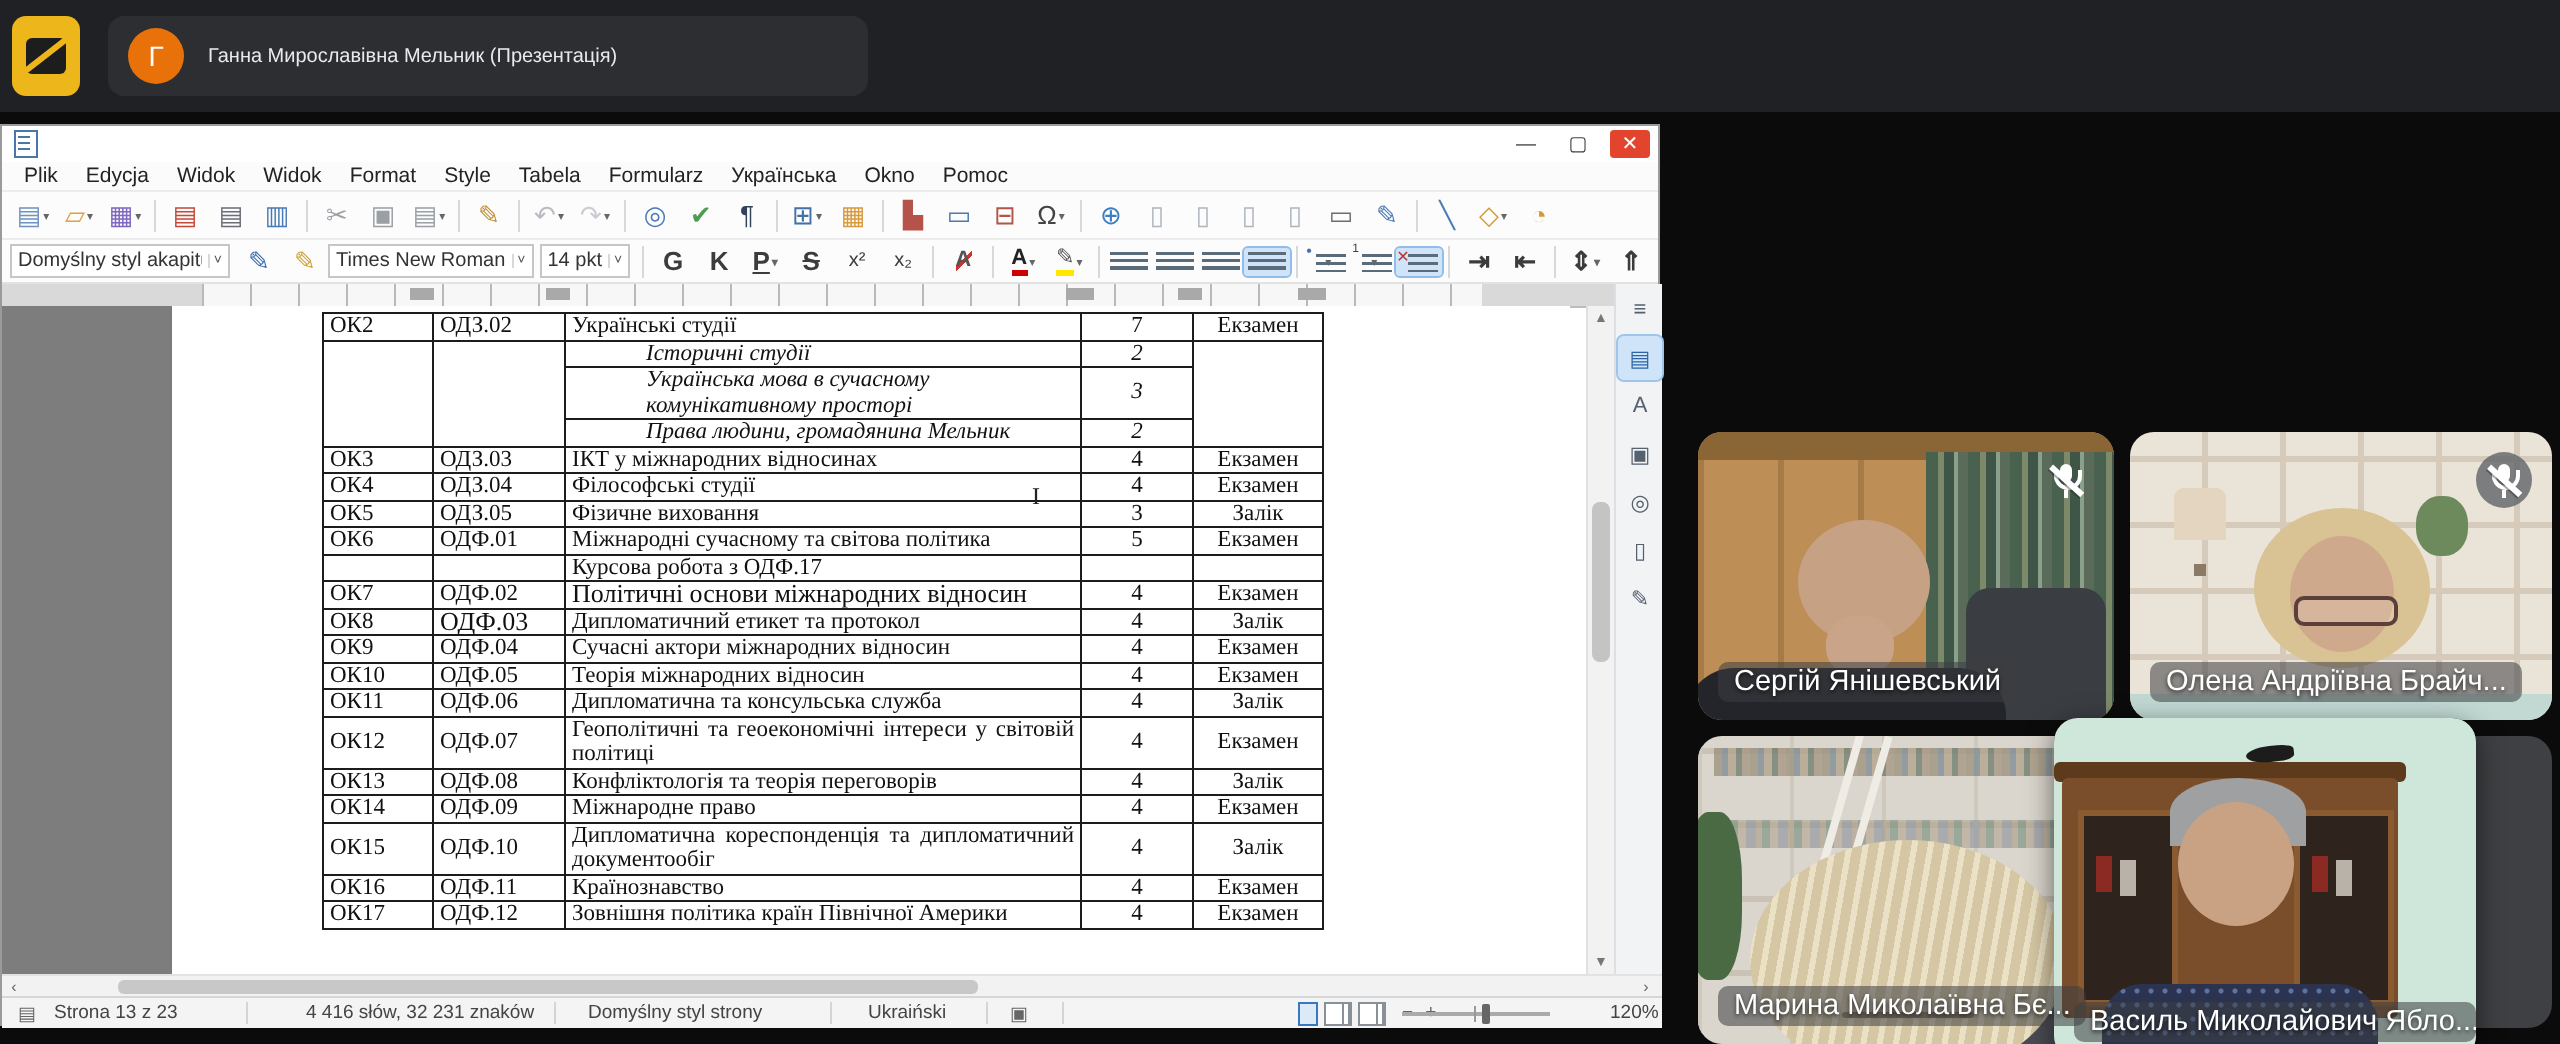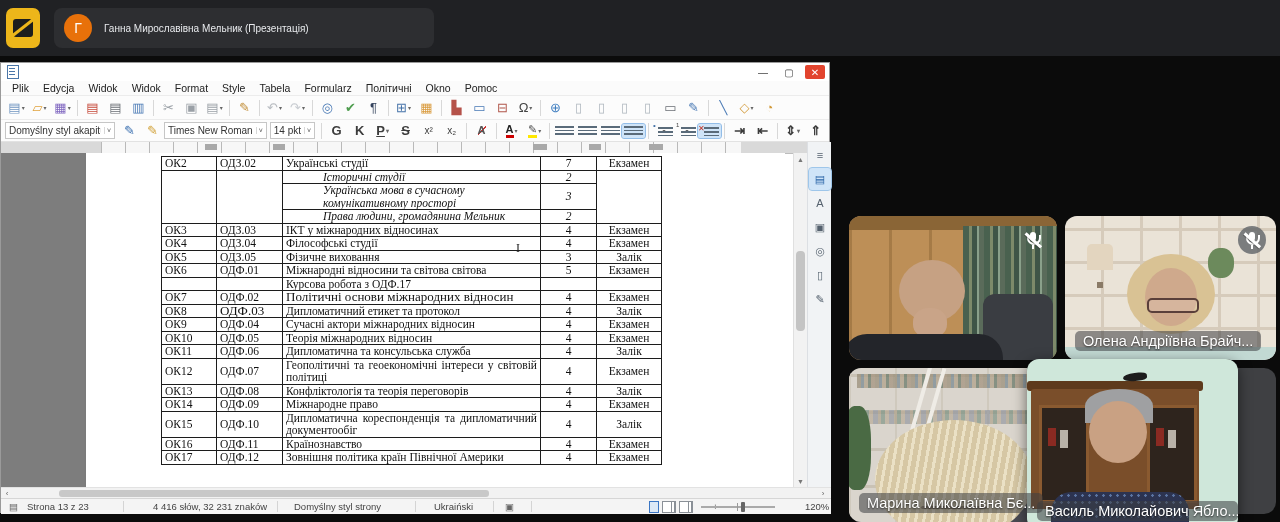--- a/index.html
+++ b/index.html
@@ -211,21 +211,21 @@
     </div>
     <div id="lo-menubar">
         <span class="menu-item">Plik</span>
         <span class="menu-item">Edycja</span>
         <span class="menu-item">Widok</span>
         <span class="menu-item">Widok</span>
         <span class="menu-item">Format</span>
         <span class="menu-item">Style</span>
         <span class="menu-item">Tabela</span>
         <span class="menu-item">Formularz</span>
-        <span class="menu-item">Політичні</span>
+        <span class="menu-item">Українська</span>
         <span class="menu-item">Okno</span>
         <span class="menu-item">Pomoc</span>
       </div>
     <div id="lo-toolbar1">
         <span class="tbtn">
           <span class="gl" style="color: rgb(111, 148, 192);">▤</span>
           <span class="dd">▾</span>
         </span>
         <span class="tbtn">
           <span class="gl" style="color: rgb(224, 163, 62);">▱</span>
@@ -481,21 +481,21 @@
               <tr>
                 <td>ОК5</td>
                 <td>ОДЗ.05</td>
                 <td>Фізичне виховання</td>
                 <td class="num">3</td>
                 <td class="ctl">Залік</td>
               </tr>
               <tr>
                 <td>ОК6</td>
                 <td>ОДФ.01</td>
-                <td>Міжнародні відносини та світова світова</td>
+                <td>Міжнародні сучасному та світова політика</td>
                 <td class="num">5</td>
                 <td class="ctl">Екзамен</td>
               </tr>
               <tr>
                 <td></td>
                 <td></td>
                 <td>Курсова робота з ОДФ.17</td>
                 <td class="num"></td>
                 <td class="ctl"></td>
               </tr>
@@ -642,20 +642,21 @@
         <div class="head face"></div>
       <div class="hand"></div>
         <div class="body"></div>
     </div>
     <div class="micoff plain">
       <span class="micbody"></span>
         <span class="micarc"></span>
         <span class="micstem"></span>
         <span class="micslash"></span>
     </div>
+    <div class="namelabel">Сергій Янішевський</div>
   </div>
 
   <div class="tile" id="t4">
     <div class="vbg">
       <div class="lamp"></div>
         <div class="plant"></div>
         <div class="hairO"></div>
       <div class="head face"></div>
         <div class="glasses"></div>
         <div class="bottom"></div>

